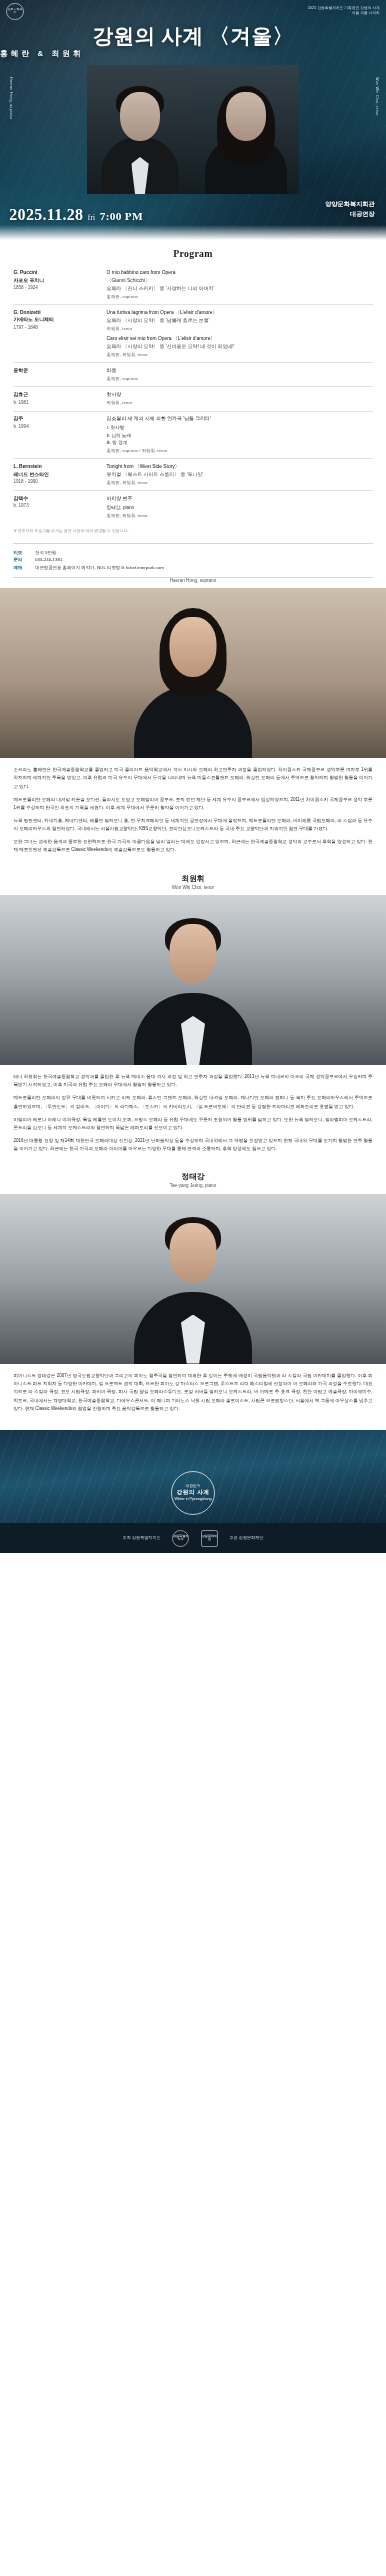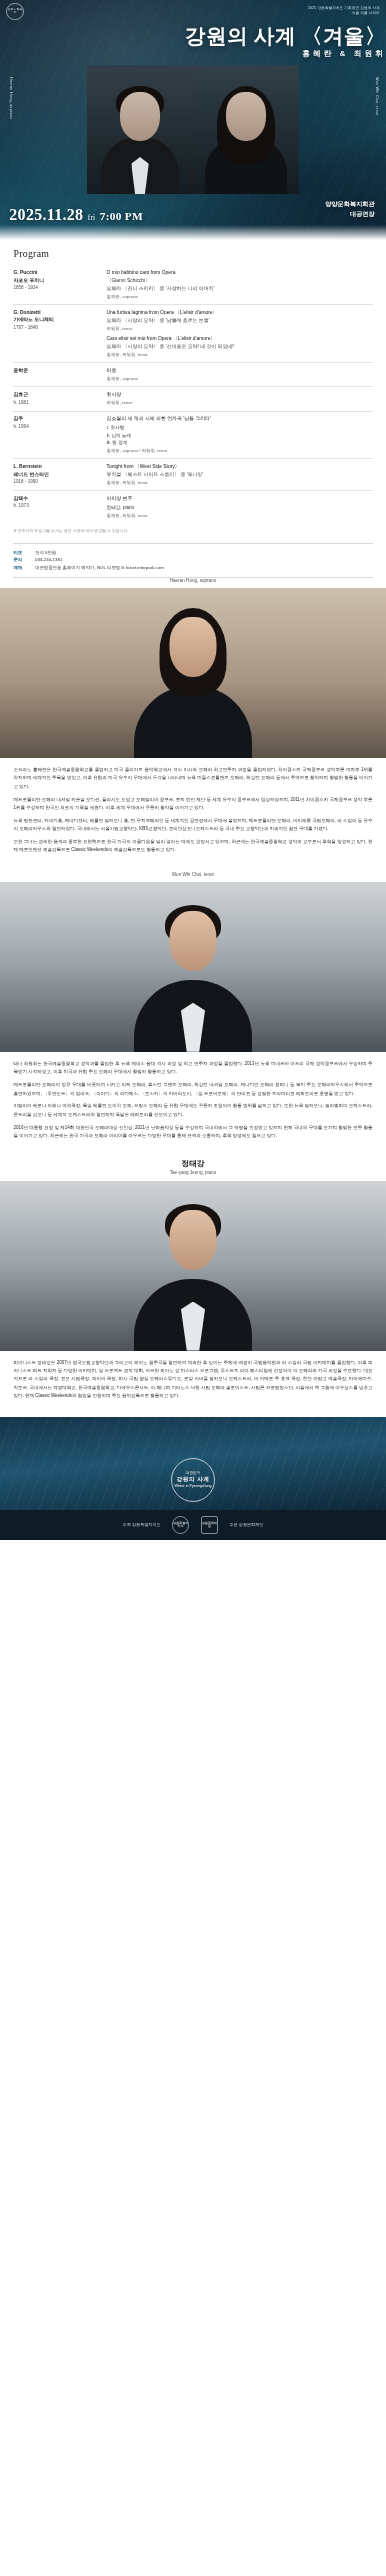--- a/index.html
+++ b/index.html
@@ -39,29 +39,29 @@
   .hero-logo-badge {
     width: 17.5px; height: 17.5px; border-radius: 50%;
     border: 0.5px solid rgba(255,255,255,.55);
     display:flex; align-items:center; justify-content:center;
     font-size:2.8px; color:#e8f3f8; text-align:center; line-height:1.15;
   }
   .hero-topright { text-align: right; line-height: 1.5; }
 
   .hero-title {
     position: absolute; top: 21.6px; left: 0; right: 0;
-    text-align: right;
+    text-align: center;
     font-family: "Liberation Serif", "DejaVu Serif", serif;
     font-size: 20.6px; font-weight: 700; color: #ffffff;
     letter-spacing: 0.5px;
     text-shadow: 0 1px 7.2px rgba(0,0,0,.55);
   }
   .hero-subtitle {
     position: absolute; top: 49px; left: 0; right: 0;
-    text-align: right;
+    text-align: left;
     font-size: 7.7px; font-weight: 700; color: #f2f7fa;
     letter-spacing: 3.1px;
     text-shadow: 0 0.5px 4.1px rgba(0,0,0,.6);
   }
   .hero-photos {
     position:absolute; top: 65px; left: 0; right: 0; height: 129px;
     display:flex; justify-content:center; gap: 0;
   }
   .hero-photo {
     width: 106px; height: 129px;
@@ -119,23 +119,23 @@
     position:absolute; left:0; right:0; bottom:0; height: 17.5px;
     background: linear-gradient(180deg, rgba(255,255,255,0), #ffffff 88%);
   }
 
   
   .program {
     padding: 5.2px 13.4px 8.2px;
     background: #ffffff;
   }
   .program-title {
-    text-align:left;
+    text-align:center;
     font-family: "Liberation Serif", serif;
-    font-size: 9.8px; font-weight: 400; margin: 1px 0 6.2px;
+    font-size: 9.8px; font-weight: 700; margin: 1px 0 6.2px;
     letter-spacing: 0.3px;
   }
   .prow {
     display: flex; gap: 5.2px;
     padding: 3.6px 0 4.1px;
     border-bottom: 0.5px solid #e2e2e2;
   }
   .prow:last-child { border-bottom: none; }
   .pcomposer {
     width: 88px; flex: 0 0 88px;
@@ -428,20 +428,21 @@
           <div class="ap-head"></div>
         </div>
         <div class="bio">
           <p>소프라노 홍혜란은 한국예술종합학교를 졸업하고 미국 줄리아드 음악학교에서 석사 이사와 오페라 최고연주자 과정을 졸업하였다. 차이콥스키 국제콩쿠르 성악부문 여자부 1위를 차지하며 세계적인 주목을 받았고, 이후 유럽과 미국 유수의 무대에서 두각을 나타내며 뉴욕 미들스코틀랜드 오페라, 워싱턴 오페라 등에서 주역으로 활약하며 활발한 활동을 이어가고 있다.</p>
           <p>메트로폴리탄 오페라 내셔널 카운슬 오디션, 플라시도 도밍고 오페랄리아 콩쿠르, 조지 런던 재단 등 세계 유수의 콩쿠르에서 입상하였으며, 2011년 차이콥스키 국제콩쿠르 성악 부문 1위를 수상하며 한국인 최초의 기록을 세웠다. 이후 세계 무대에서 꾸준히 활약을 이어가고 있다.</p>
           <p>뉴욕 링컨센터, 카네기홀, 케네디센터, 베를린 필하모니 홀, 빈 무지크페라인 등 세계적인 공연장에서 무대에 올랐으며, 메트로폴리탄 오페라, 바이에른 국립오페라, 라 스칼라 등 유수의 오페라하우스와 협연하였다. 국내에서는 서울시립교향악단, KBS교향악단, 코리안심포니오케스트라 등 국내 주요 교향악단과 지속적인 협연 무대를 가졌다.</p>
           <p>또한 그녀는 섬세한 음색과 풍부한 표현력으로 한국 가곡의 아름다움을 널리 알리는 데에도 앞장서고 있으며, 최근에는 한국예술종합학교 성악과 교수로서 후학을 양성하고 있다. 현재 메조인벤션 예술감독으로 Classic Weekends의 예술감독으로도 활동하고 있다.</p>
         </div>
       </div>
       <div>
+        <div class="artist-name">최원휘</div>
         <div class="artist-role">Won Whi Choi, tenor</div>
         <div class="artist-photo dark">
           <div class="ap-body"></div>
           <div class="ap-shirt"></div>
           <div class="ap-hair short"></div>
           <div class="ap-head"></div>
         </div>
         <div class="bio">
           <p>테너 최원휘는 한국예술종합학교 성악과를 졸업한 후 뉴욕 메네스 음대 석사 과정 및 최고 연주자 과정을 졸업했다. 2013년 뉴욕 미네르바 아프리 국제 성악콩쿠르에서 우승하며 주목받기 시작하였고, 이후 미국과 유럽 주요 오페라 무대에서 활발히 활동하고 있다.</p>
           <p>메트로폴리탄 오페라의 정규 무대를 비롯하여 시카고 리릭 오페라, 휴스턴 그랜드 오페라, 워싱턴 내셔널 오페라, 캐나디언 오페라 컴퍼니 등 북미 주요 오페라하우스에서 주역으로 출연하였으며, 〈투란도트〉의 칼라프, 〈아이다〉의 라다메스, 〈토스카〉의 카바라도시, 〈일 트로바토레〉의 만리코 등 강렬한 드라마티코 레퍼토리로 호평을 받고 있다.</p>

